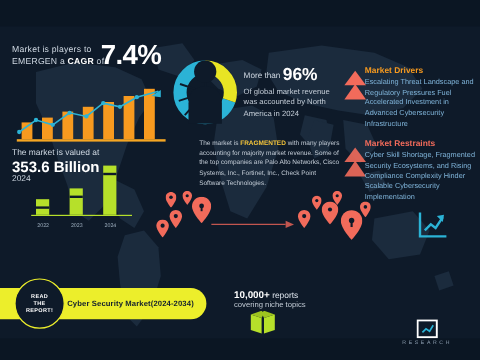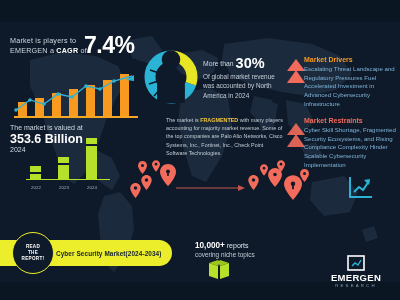--- a/index.html
+++ b/index.html
@@ -225,21 +225,21 @@
     <span id="donut-person">
       <svg width="16" height="20" viewBox="0 0 16 20">
         <circle cx="8" cy="4" r="3.2" fill="#0e1a29"></circle>
         <path d="M8 8.2 C4.6 8.2 3.2 10.5 3.2 13.2 L3.2 19 L12.8 19 L12.8 13.2 C12.8 10.5 11.4 8.2 8 8.2 Z" fill="#0e1a29"></path>
       </svg>
     </span>
   </div>
 
   <div id="pct-block">
     <div id="pct-top">
-      <span>More than</span><b>30%</b>
+      <span>More than</span><b>96%</b>
     </div>
     <div id="pct-body">Of global market revenue was accounted by North America in 2024</div>
   </div>
 
   <div id="frag-block">
     <span>The market is </span><b>FRAGMENTED</b><span> with many players accounting for majority market revenue. Some of the top companies are Palo Alto Networks, Cisco Systems, Inc., Fortinet, Inc., Check Point Software Technologies.</span>
   </div>
 
   <div class="arrow-up" style="top:58px;">
     <svg width="20" height="30" viewBox="0 0 20 30">
@@ -373,17 +373,16 @@
     </svg>
   </div>
 
   <div id="logo">
     <div id="logo-mark">
       <svg width="18" height="16" viewBox="0 0 18 16">
         <rect x="1" y="1" width="16" height="14" fill="none" stroke="#ffffff" stroke-width="1.6"></rect>
         <polyline points="5,11 8,8 11,10 14,5" fill="none" stroke="#2bb3d6" stroke-width="1.4"></polyline>
       </svg>
     </div>
-    <div id="logo-name">EMERGEN</div>
     <div id="logo-sub">RESEARCH</div>
   </div>
 
 </div>
 
 </body></html>

